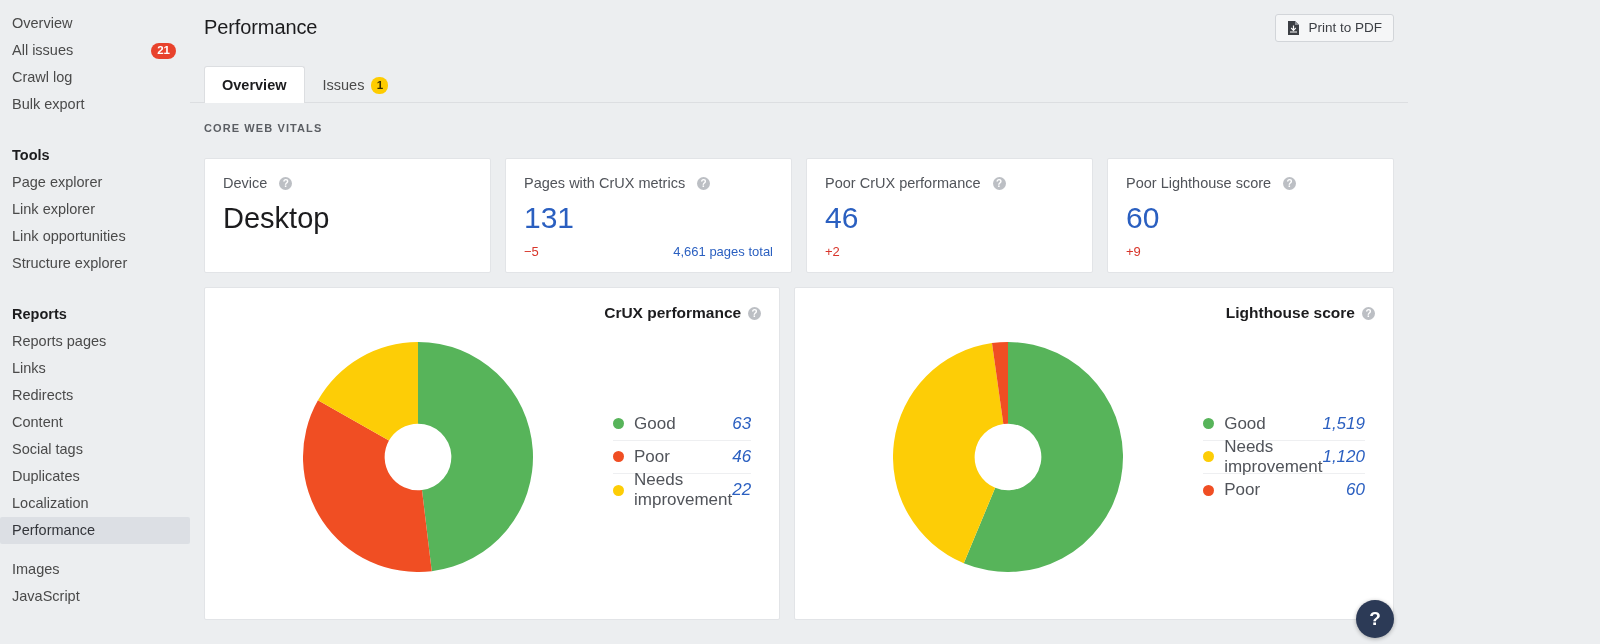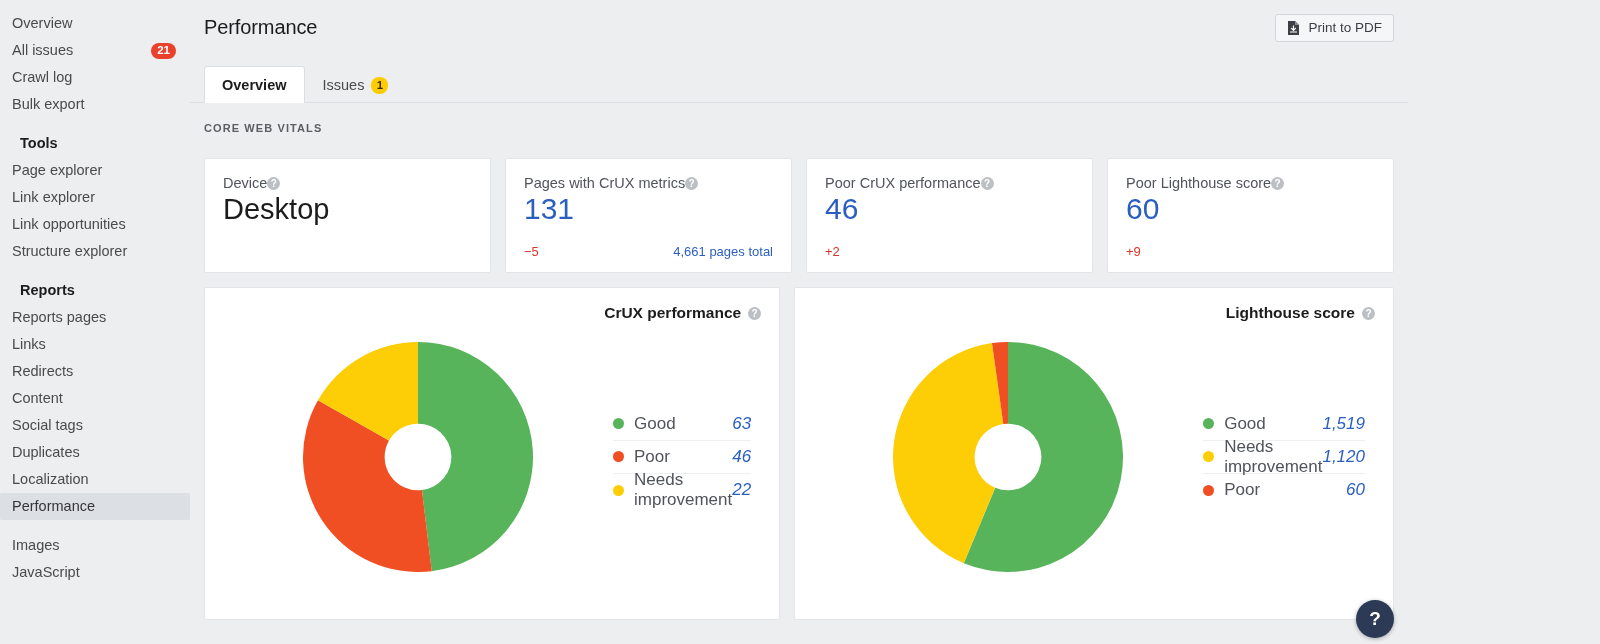--- a/index.html
+++ b/index.html
@@ -22,23 +22,23 @@
     height: 27px; line-height: 27px;
     padding: 0 14px 0 12px;
     color: #4a4a4a;
     display: flex; align-items: center; justify-content: space-between;
     white-space: nowrap;
     cursor: pointer;
   }
   .nav-item.active { background: #dcdfe4; color: #33353a; border-radius: 2px; }
   .nav-group-title {
     height: 30px; line-height: 32px;
-    padding: 0 20px;
+    padding: 0 12px;
     font-weight: bold; font-size: 14.5px; color: #1c1c1e;
-    margin-top: 9px;
+    margin-top: 21px;
   }
   .badge-red {
     background: #e8422c; color: #fff;
     border-radius: 9px; font-size: 11.5px; font-weight: bold;
     padding: 1px 6px 2px; line-height: 13px; min-width: 22px; text-align: center;
   }
   .nav-spacer { height: 12px; }
 
   
   .main { flex: 1; height: 644px; position: relative; background: #eceef0; }
@@ -86,30 +86,30 @@
 
   
   .stat-row { display: flex; gap: 14px; padding: 0 14px; }
   .stat-card {
     background: #fff; border: 1px solid #e2e4e7; border-radius: 2px;
     height: 115px; padding: 16px 18px 12px;
     flex: 1; position: relative;
   }
   .stat-label {
     font-size: 14.5px; color: #51545a;
-    display: flex; align-items: center; gap: 0;
+    display: flex; align-items: center; gap: 12px;
   }
   .help-dot {
     display: inline-flex; align-items: center; justify-content: center;
     width: 13px; height: 13px; border-radius: 50%;
     background: #bcbfc4; color: #fff;
     font-size: 10px; font-weight: bold; line-height: 13px;
     cursor: pointer; flex: 0 0 13px;
   }
-  .stat-value { font-size: 30px; color: #2a5fc0; margin-top: 0; font-weight: normal; line-height: 36px; }
+  .stat-value { font-size: 30px; color: #2a5fc0; margin-top: 9px; font-weight: normal; line-height: 36px; }
   .stat-value.plain { color: #1c1c1e; font-size: 29px; }
   .stat-foot {
     position: absolute; left: 18px; right: 18px; bottom: 13px;
     display: flex; align-items: center; justify-content: space-between;
     font-size: 13px;
   }
   .delta-red { color: #d8352a; }
   .link-blue { color: #2a5fc0; cursor: pointer; }
 
   

